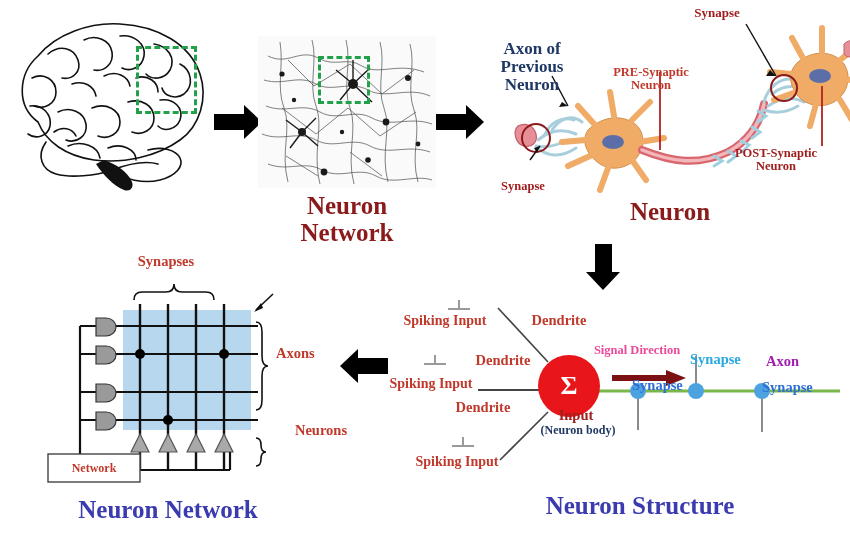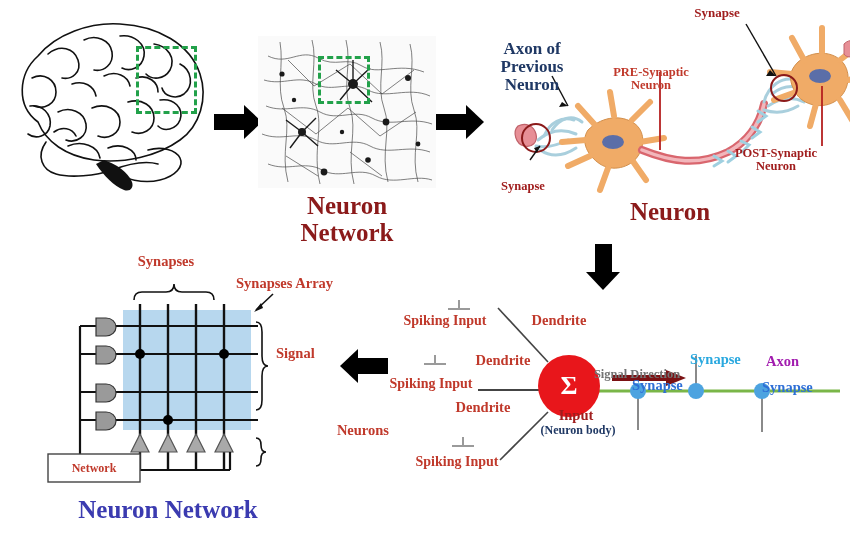--- a/index.html
+++ b/index.html
@@ -34,21 +34,21 @@
     font-weight: bold;
     line-height: 1.05;
     white-space: pre-line;
   }
   .ann.red    { color: #c0392b; }
   .ann.darkred{ color: #a01d1d; }
   .ann.navy   { color: #1f3864; }
   .ann.blue   { color: #2e6fd6; }
   .ann.cyan   { color: #29a8df; }
   .ann.green  { color: #a21caf; }
-  .ann.black  { color: #737373; margin-top: 24px; }
+  .ann.black  { color: #ec4899; }
   .blockarrow-r {
     position: absolute;
   }
   .blockarrow-r .shaft {
     position: absolute;
     background: #000;
   }
   .blockarrow-r .head {
     position: absolute;
     width: 0; height: 0;
@@ -338,20 +338,21 @@
   <div class="abs ann darkred" style="left:536px; top:408px; width:80px; font-size:14.5px; text-align:center;">Input</div>
   <div class="abs ann navy" style="left:518px; top:424px; width:120px; font-size:12px; text-align:center;">(Neuron body)</div>
 
   <div class="abs ann black" style="left:572px; top:344px; width:130px; font-size:12.5px; text-align:center;">Signal Direction</div>
 
   <div class="abs ann cyan" style="left:690px; top:352px; width:78px; font-size:14.5px; text-align:left;">Synapse</div>
   <div class="abs ann blue" style="left:632px; top:378px; width:78px; font-size:14.5px; text-align:left;">Synapse</div>
   <div class="abs ann blue" style="left:762px; top:380px; width:84px; font-size:14.5px; text-align:left;">Synapse</div>
   <div class="abs ann green" style="left:766px; top:354px; width:60px; font-size:14.5px; text-align:left;">Axon</div>
 
+  <div class="abs panel-title blue" style="left:520px; top:492px; width:240px; font-size:25px;">Neuron Structure</div>
 
   <div class="abs blockarrow-l" style="left:336px; top:348px; width:54px; height:36px;">
     <div class="shaft" style="left:20px; top:10px; width:32px; height:16px;"></div>
     <div class="head" style="left:4px; top:1px;"></div>
   </div>
 
   <div class="abs" style="left:30px; top:282px; width:330px; height:210px;">
     <svg width="330" height="210" viewBox="0 0 330 210">
 
       <rect x="93" y="28" width="128" height="120" fill="#b7d7ee"></rect>
@@ -404,20 +405,19 @@
       <path d="M104,20 q0,-8 8,-8 h24 q8,0 8,-8 q0,8 8,8 h24 q8,0 8,8" fill="none" stroke="#111" stroke-width="1.6" transform="translate(0,-2)"></path>
 
       <line x1="243" y1="12" x2="226" y2="28" stroke="#111" stroke-width="1.6"></line>
       <polygon points="224,30 233,26 231,21" fill="#111"></polygon>
 
       <rect x="18" y="172" width="92" height="28" fill="#fff" stroke="#444" stroke-width="1.4"></rect>
     </svg>
   </div>
 
   <div class="abs ann red" style="left:106px; top:254px; width:120px; font-size:14.5px; text-align:center;">Synapses</div>
-  <div class="abs ann red" style="left:236px; top:276px; width:140px; font-size:14.5px; text-align:left;">Synapses Array</div>
-  <div class="abs ann red" style="left:276px; top:346px; width:80px; font-size:14.5px; text-align:left;">Signal</div>
-  <div class="abs ann red" style="left:276px; top:423px; width:90px; font-size:14.5px; text-align:right;margin-left:23px;">Neurons</div>
+  <div class="abs ann red" style="left:276px; top:346px; width:80px; font-size:14.5px; text-align:left;">Axons</div>
+  <div class="abs ann red" style="left:276px; top:423px; width:90px; font-size:14.5px; text-align:center;">Neurons</div>
   <div class="abs netbox" style="left:48px; top:454px; width:92px; height:28px; border:none; background:transparent; font-size:12px;">Network</div>
 
   <div class="abs panel-title blue" style="left:58px; top:496px; width:220px; font-size:25px;">Neuron Network</div>
 
 </div>
 
 </body></html>

